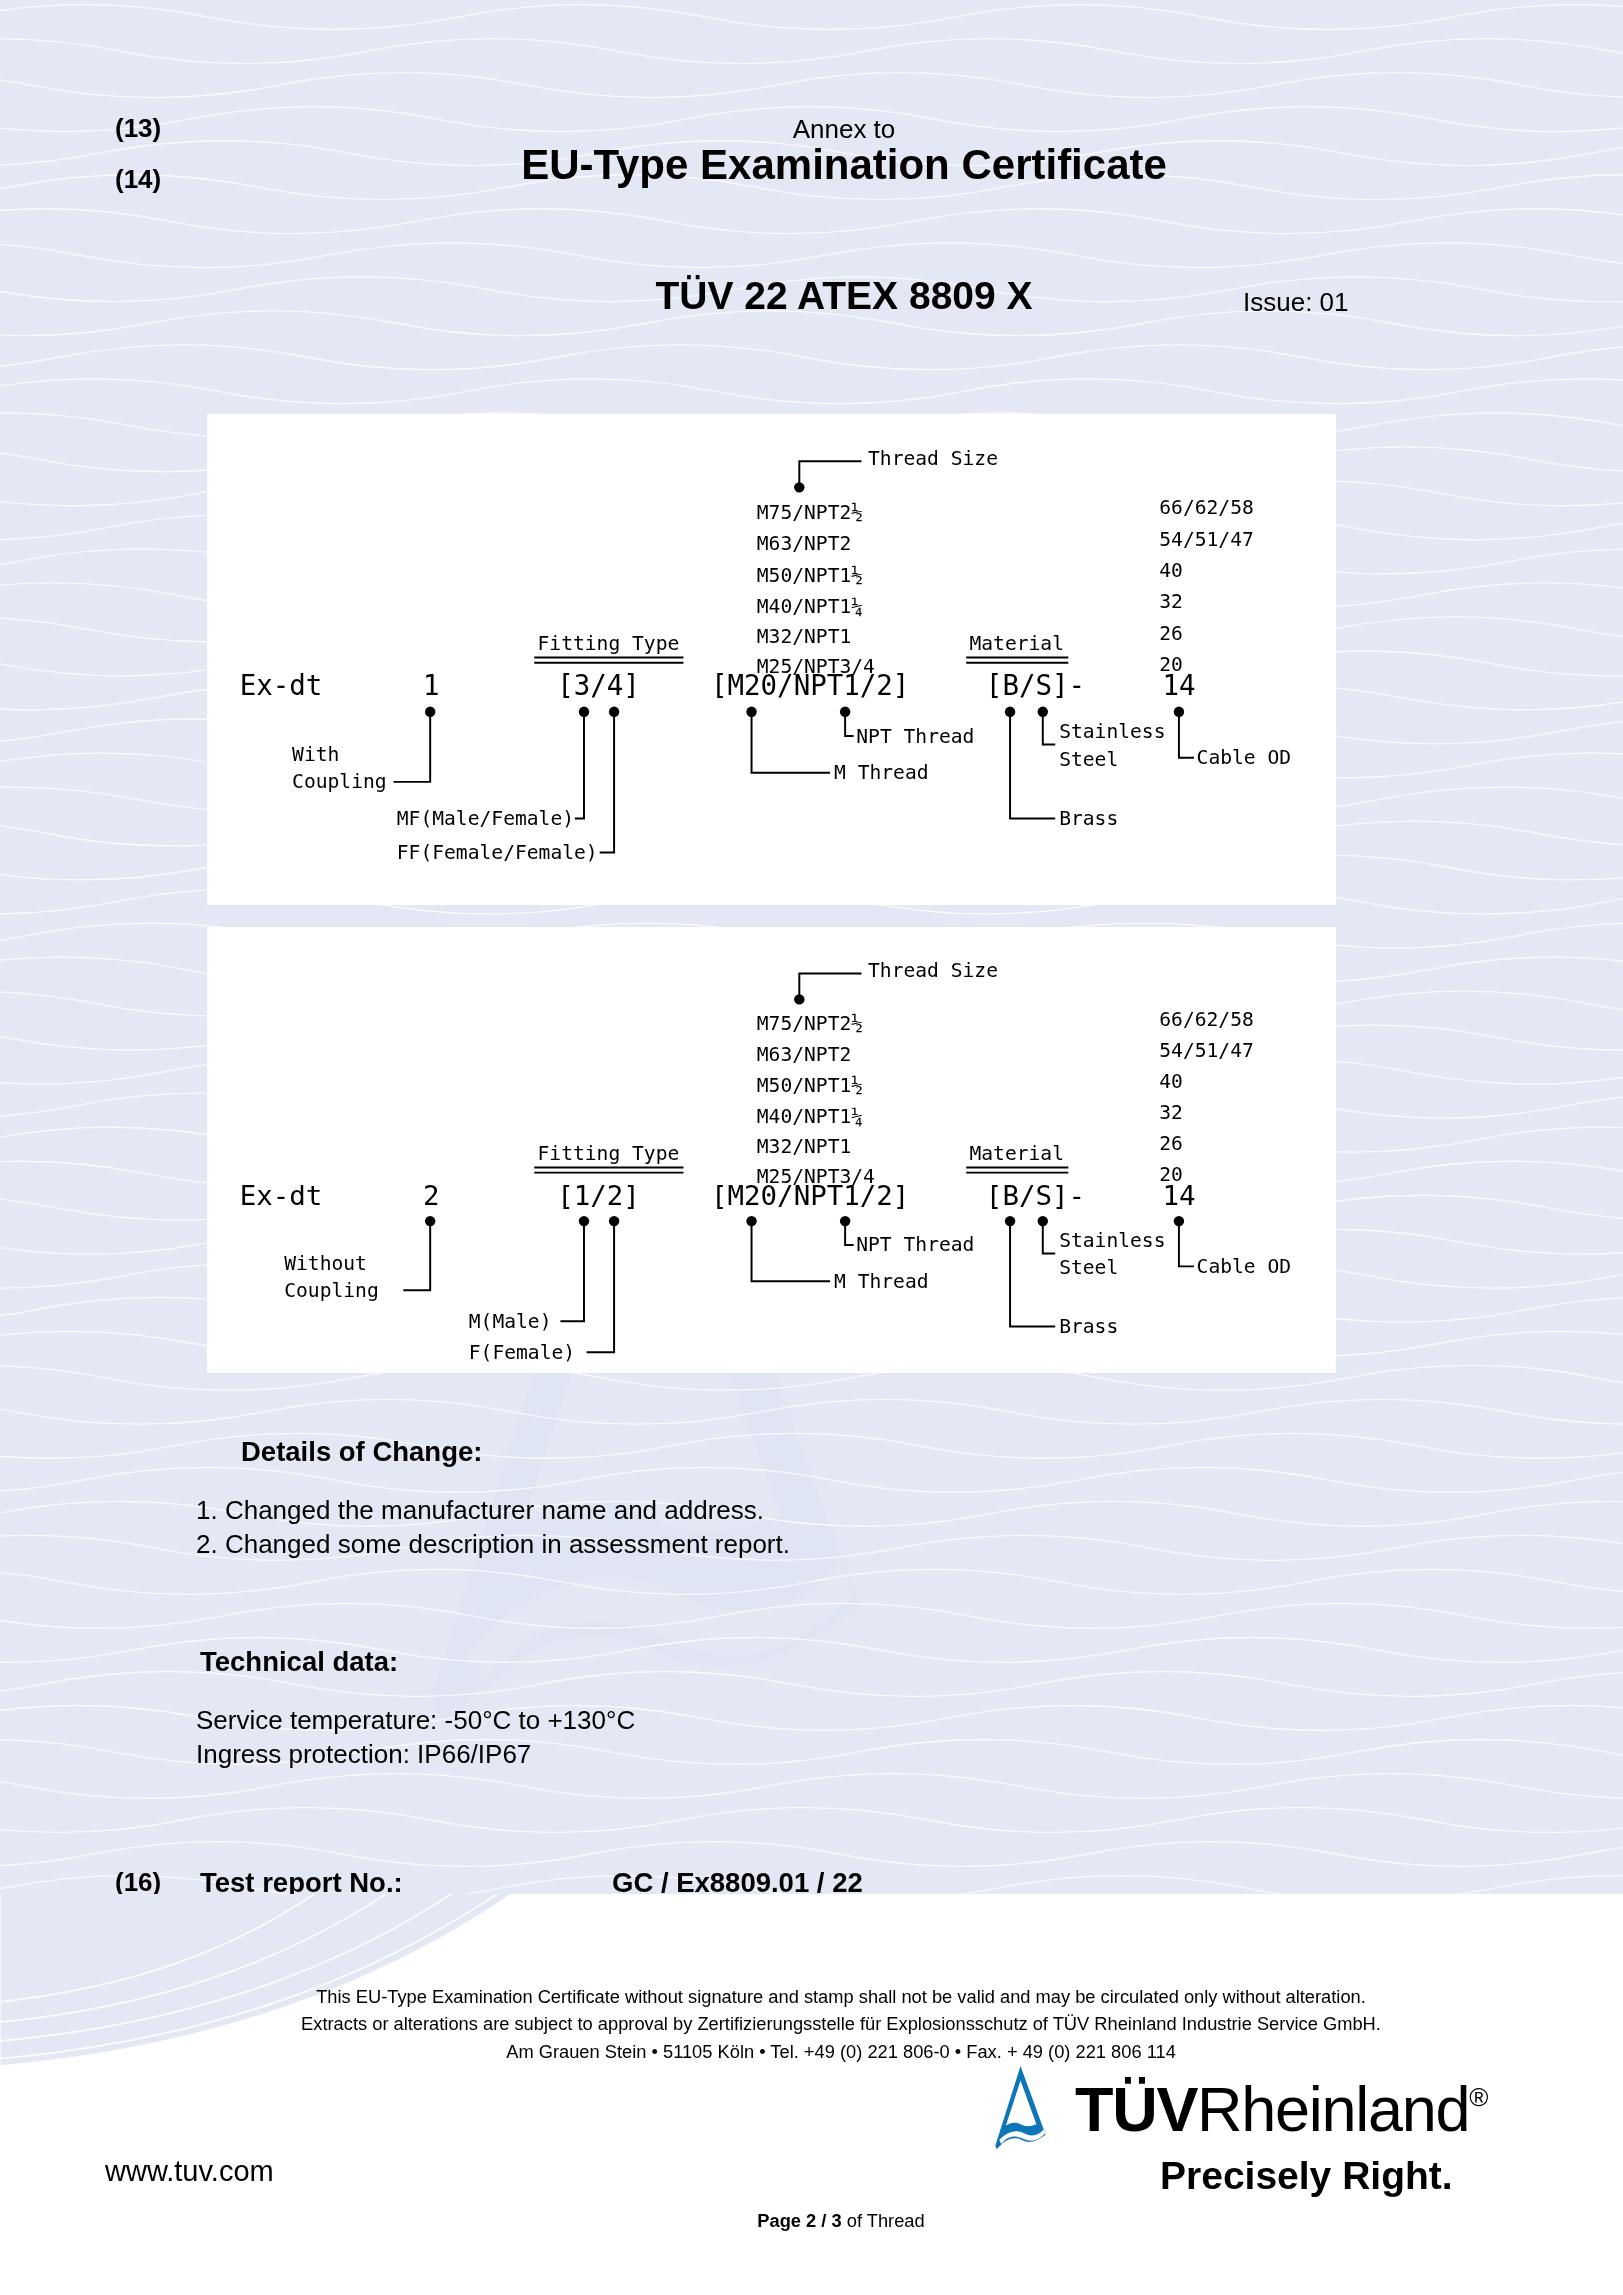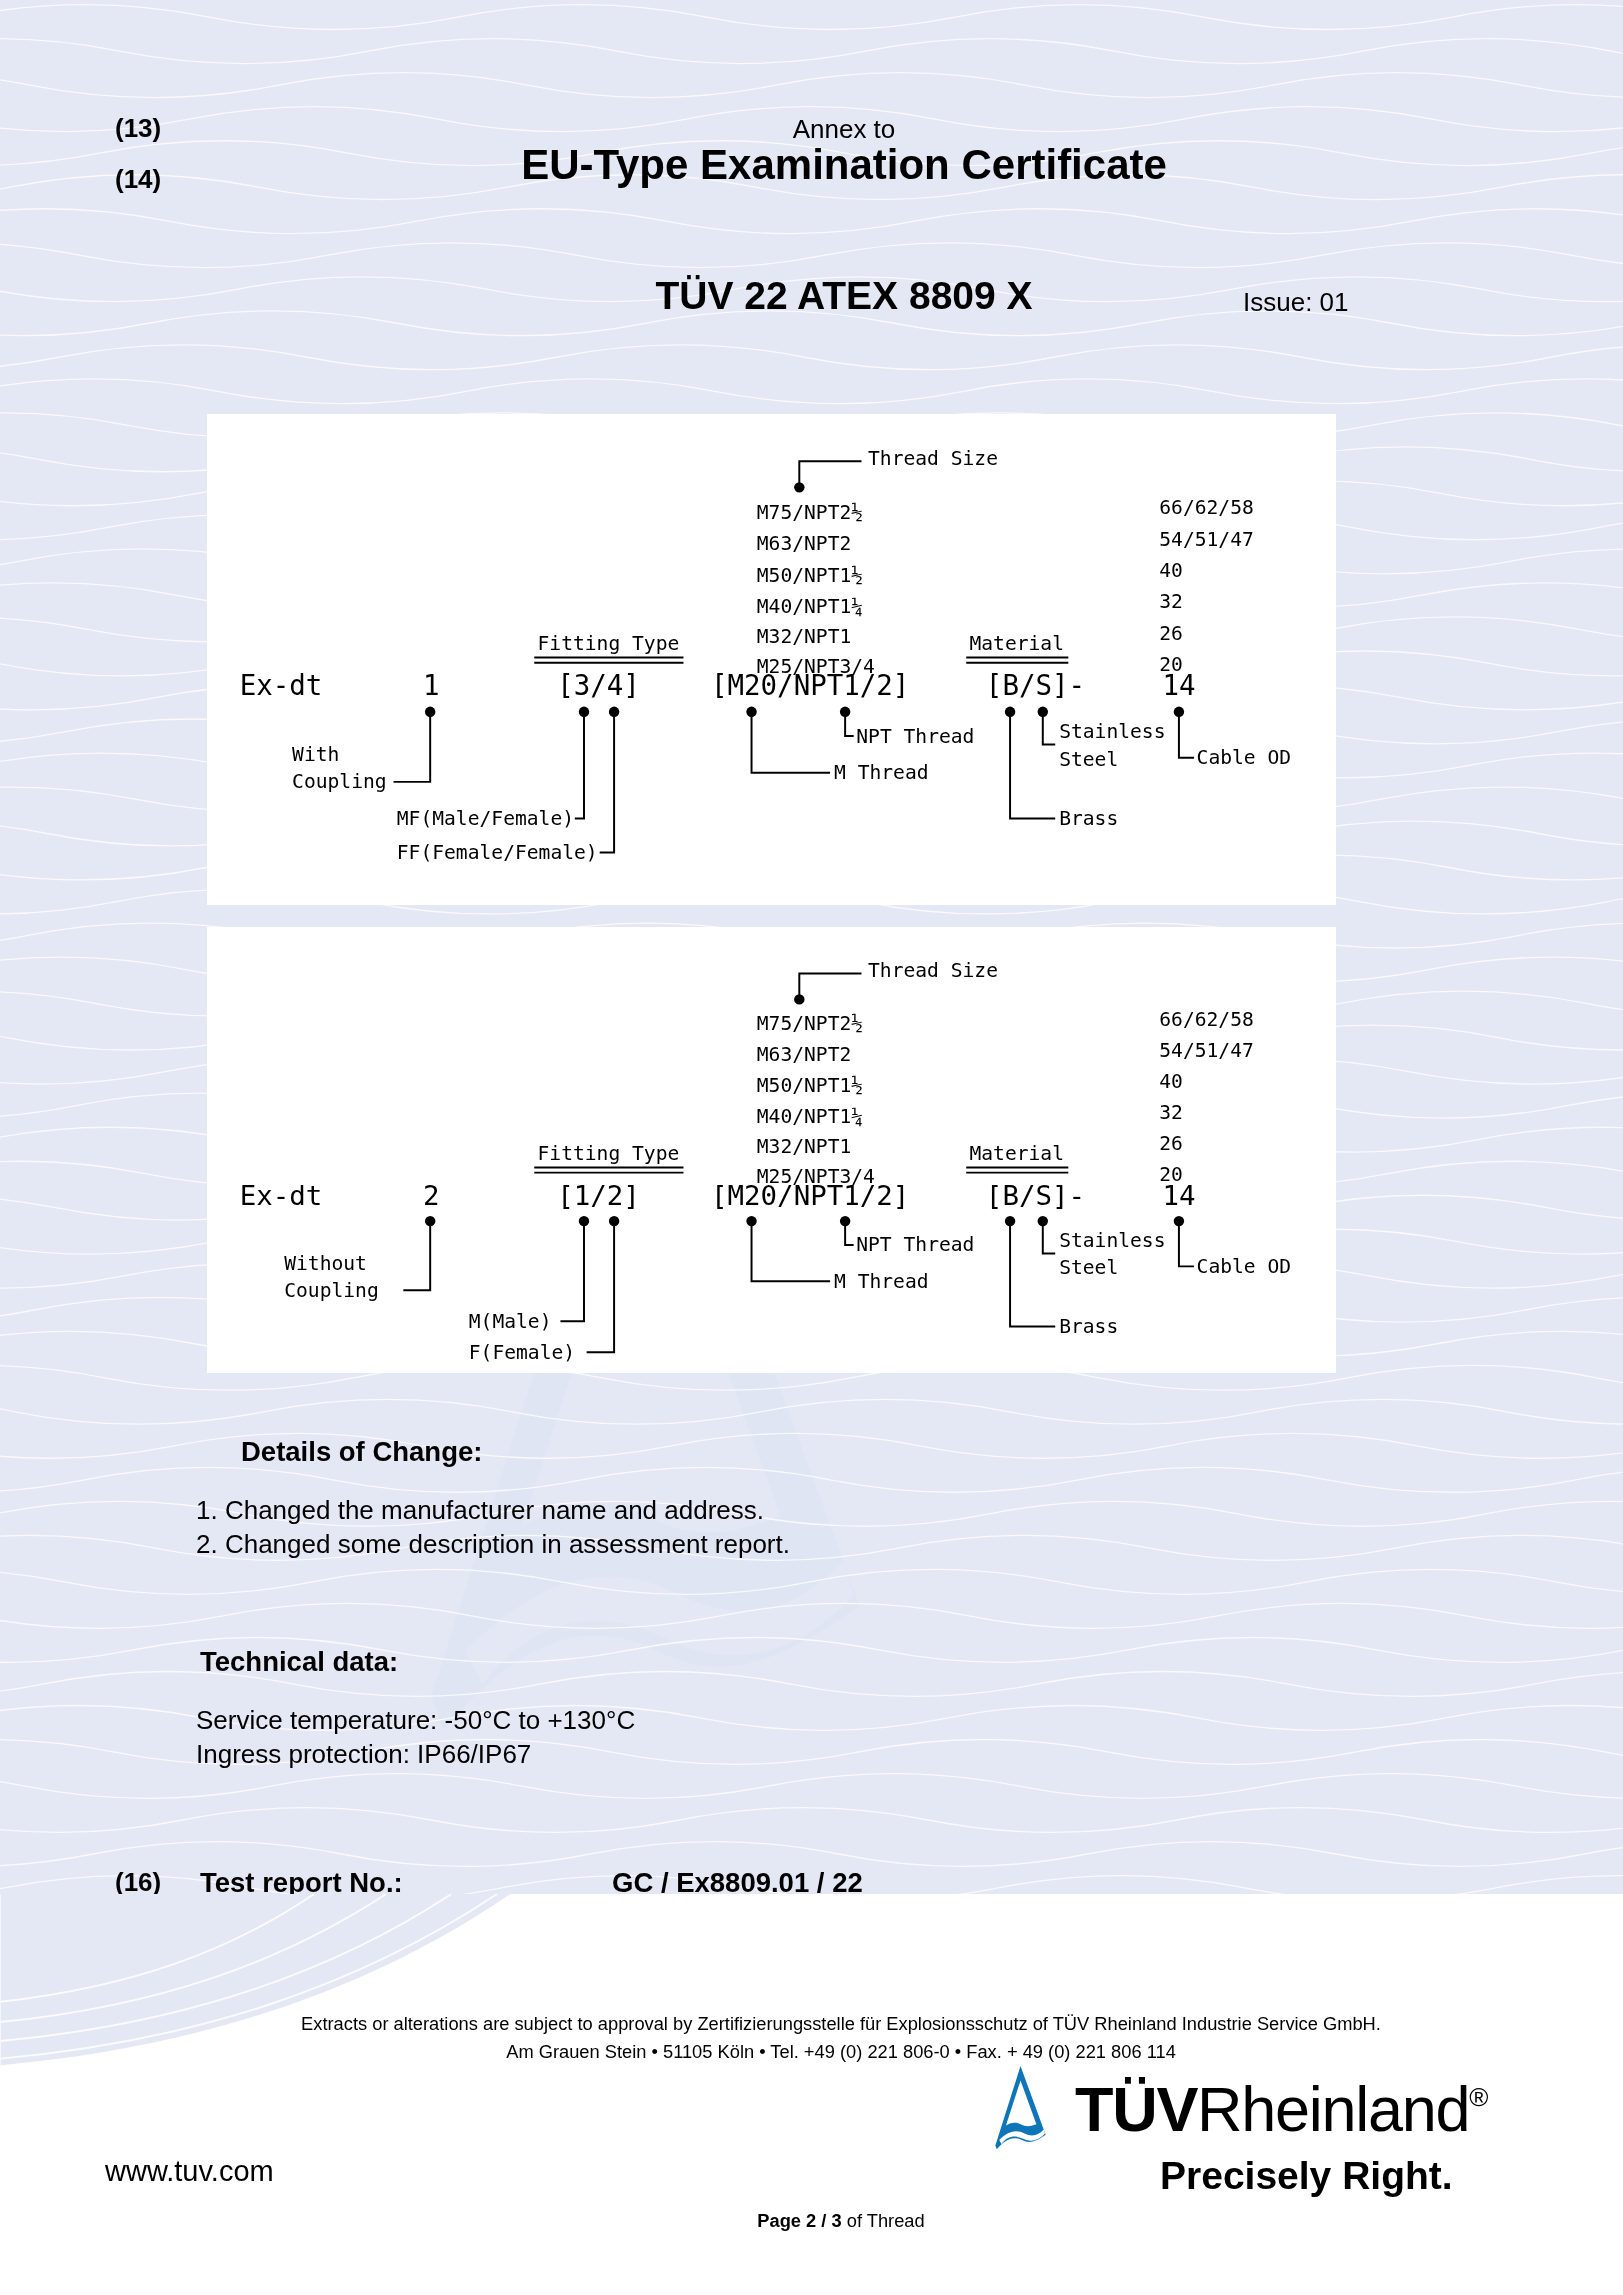--- a/index.html
+++ b/index.html
@@ -245,20 +245,21 @@
   <svg id="corner-blob" width="537" height="196" viewBox="0 0 820 300" aria-hidden="true">
     <path d="M0 0 H780 C560 150 300 235 0 262 Z" fill="#e4e7f4"></path>
     <g fill="none" stroke="rgba(255,255,255,.85)" stroke-width="3">
       <path d="M760 0 C545 143 295 225 0 252"></path>
       <path d="M690 0 C500 125 270 200 0 225"></path>
       <path d="M590 0 C430 105 240 172 0 196"></path>
       <path d="M480 0 C350 88 200 142 0 165"></path>
     </g>
   </svg>
 
+  <div class="disclaimer" style="top:1983px;">This EU-Type Examination Certificate without signature and stamp shall not be valid and may be circulated only without alteration.</div>
   <div class="disclaimer" style="top:2010px;">Extracts or alterations are subject to approval by Zertifizierungsstelle für Explosionsschutz of TÜV Rheinland Industrie Service GmbH.</div>
   <div class="disclaimer" style="top:2038px;">Am Grauen Stein • 51105 Köln • Tel. +49 (0) 221 806-0 • Fax. + 49 (0) 221 806 114</div>
 
   <svg class="abs" style="left:995px;top:2066px;" width="51" height="86" viewBox="0 0 76 130">
     <path d="M38 0 L76 104 C62 114 52 118 40 112 C26 105 14 112 2 126 L0 120 Z" fill="#0e76b8"></path>
     <path d="M38 22 L62 88 C52 92 46 92 38 88 C30 84 22 86 16 90 Z" fill="#ffffff"></path>
     <path d="M6 112 C20 98 32 96 44 102 C56 108 66 104 73 96 L75 102 C66 112 54 116 42 110 C30 104 18 106 9 118 Z" fill="#ffffff"></path>
   </svg>
   <div id="brand-text"><span class="b">TÜV</span><span>Rheinland</span><sup>®</sup></div>
   <div id="tagline">Precisely Right.</div>

